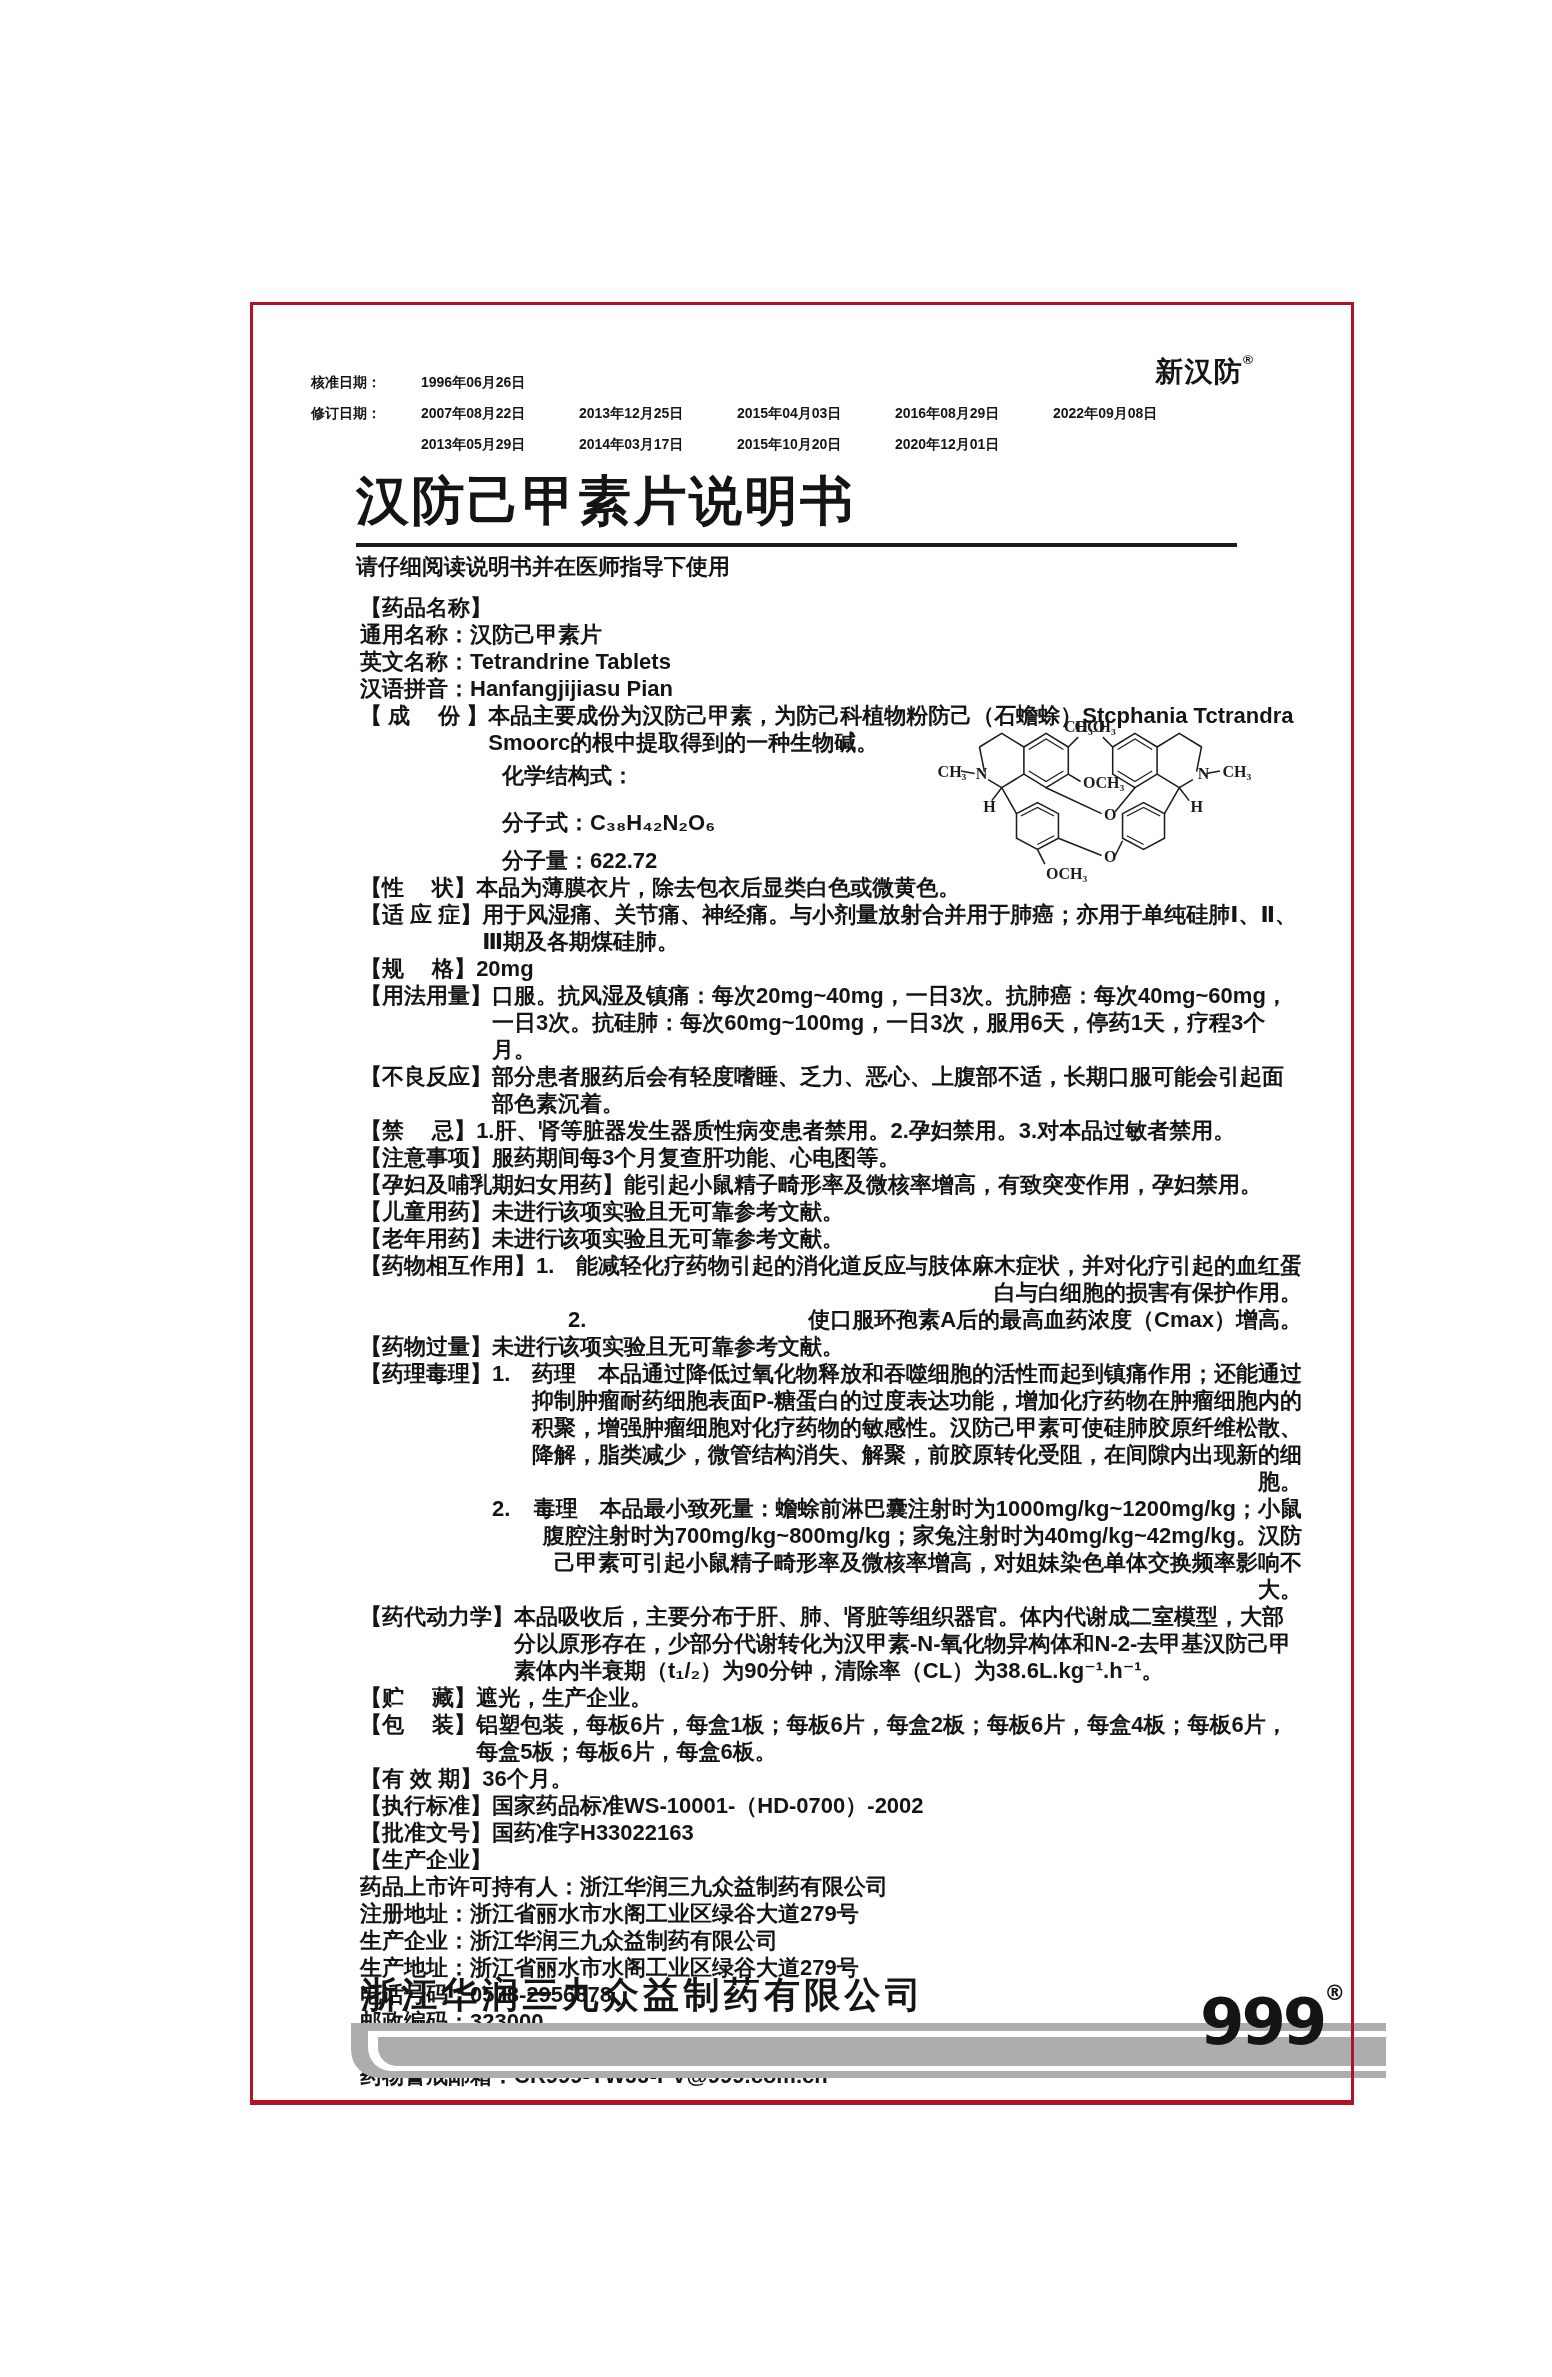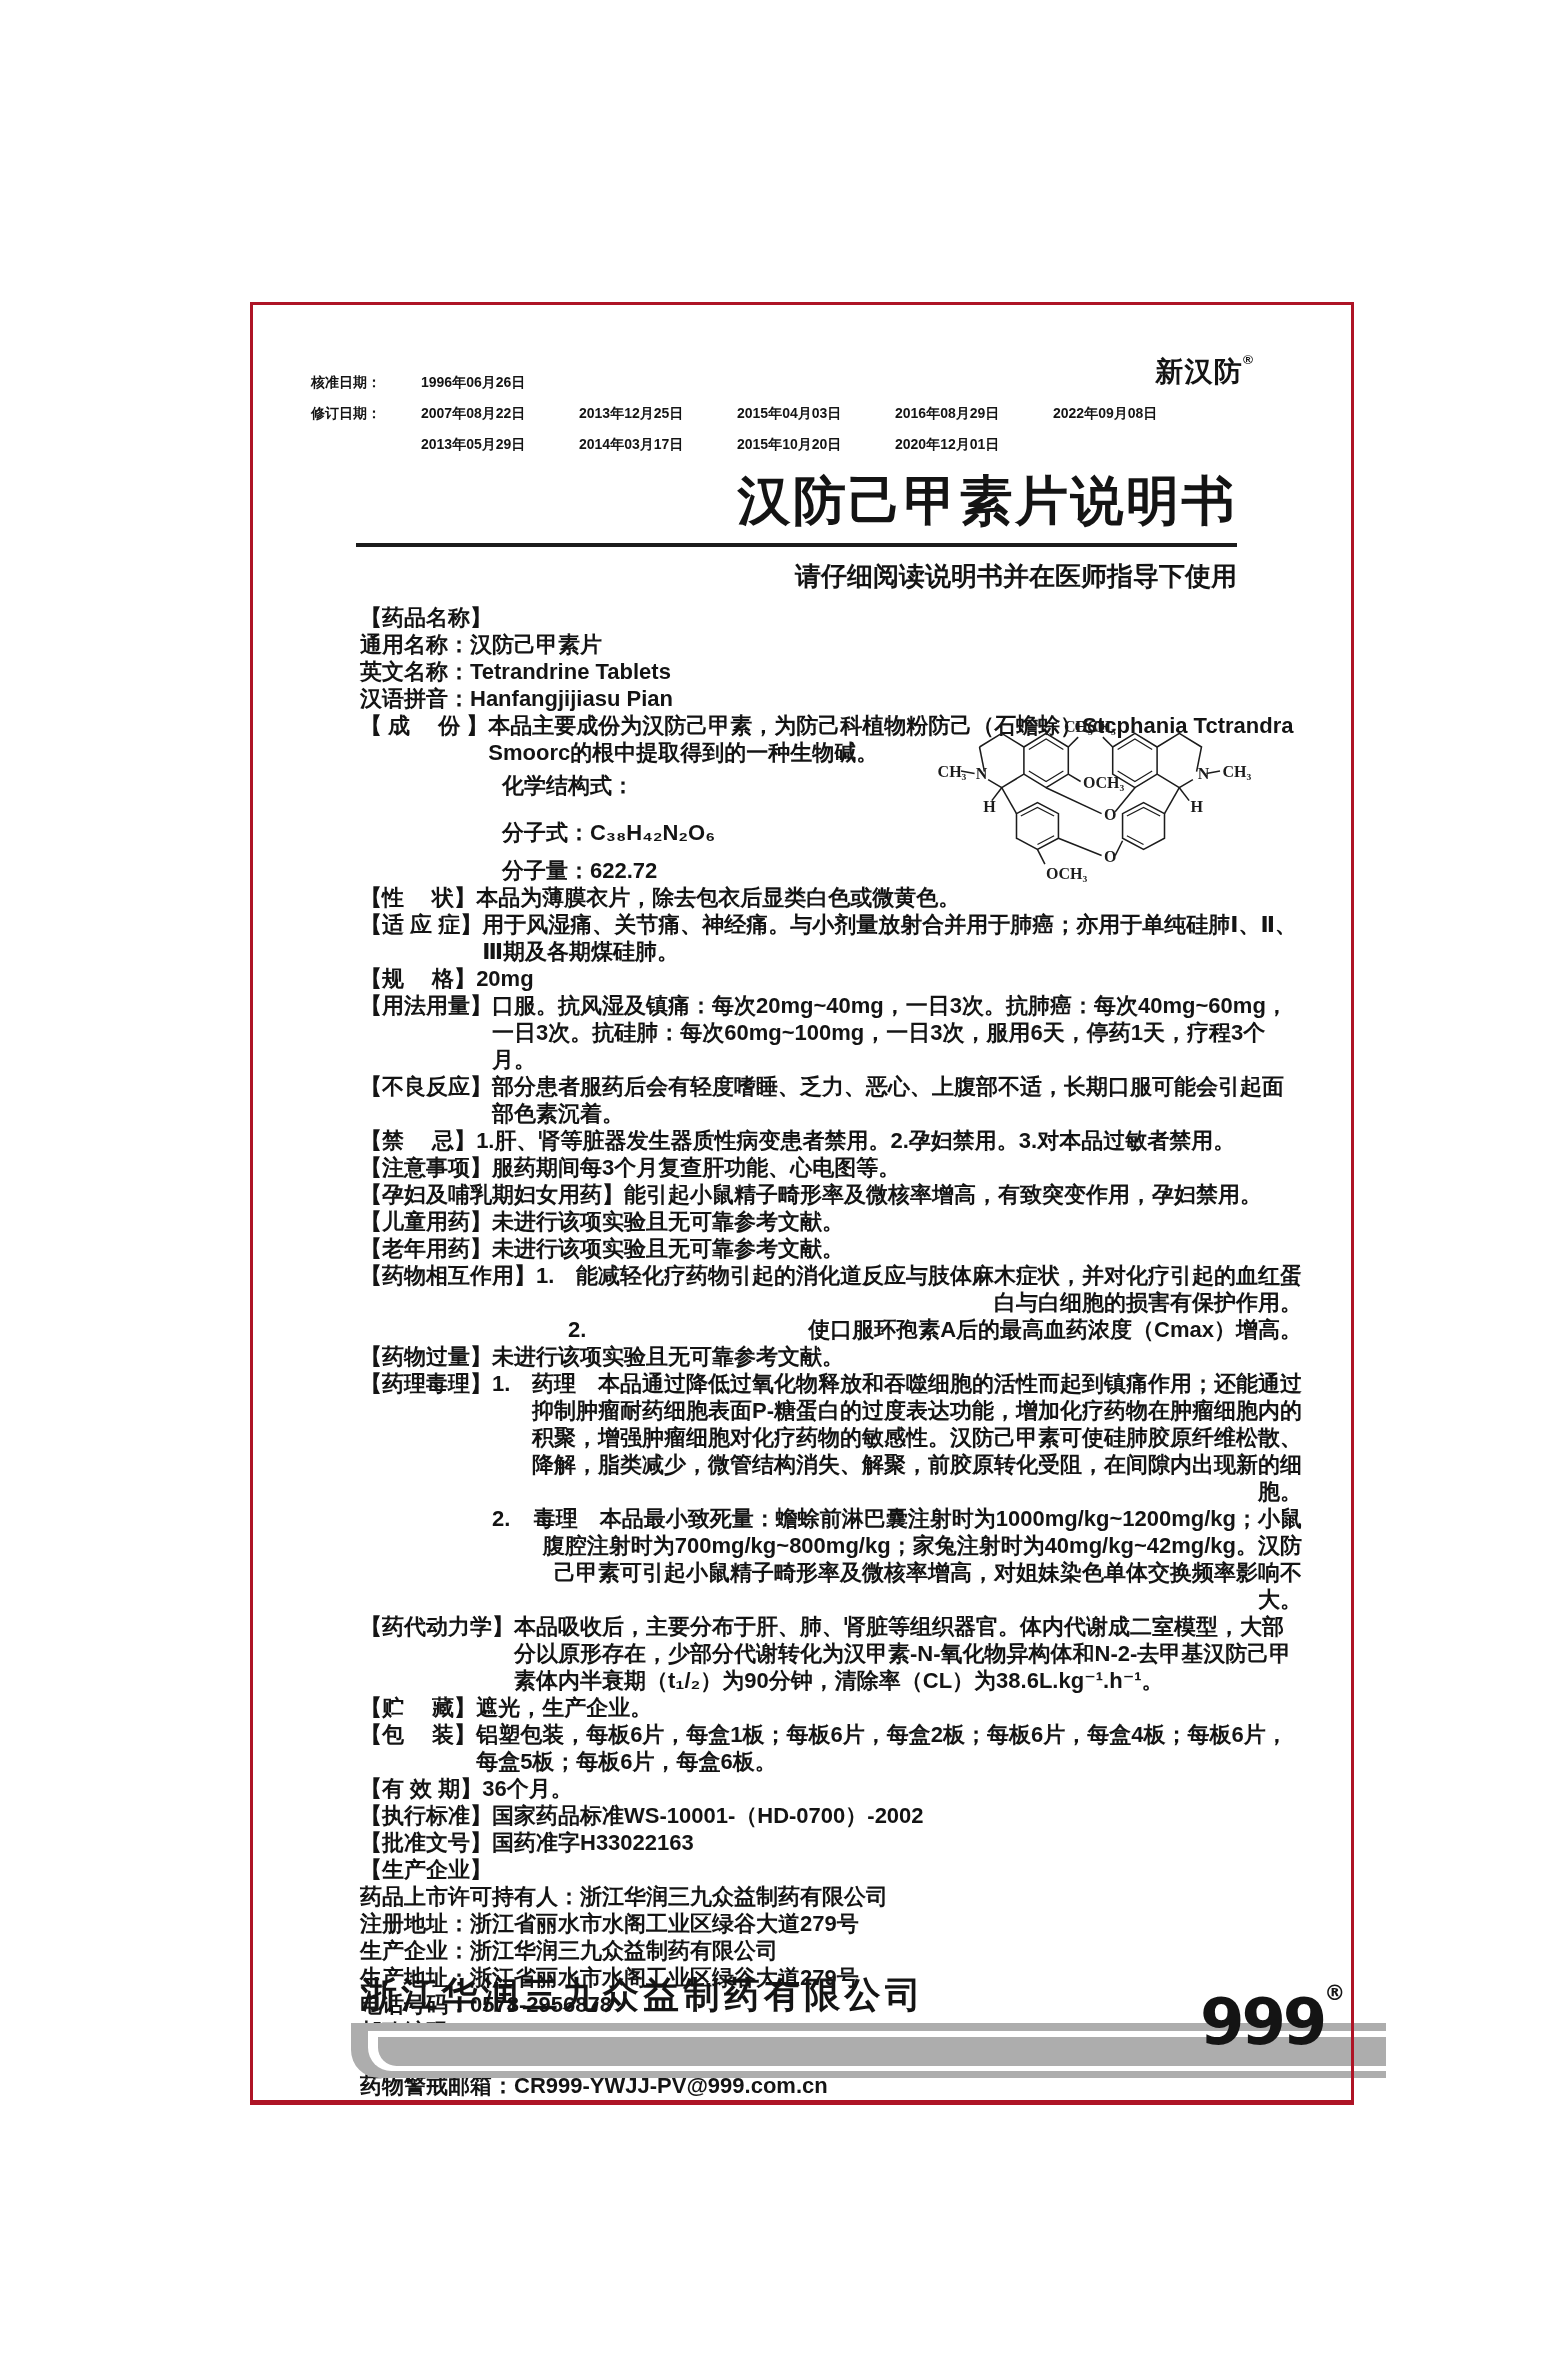--- a/index.html
+++ b/index.html
@@ -18,24 +18,24 @@
   .content{position:absolute;left:311px;top:345px;width:993px;z-index:2;}
   
   .dates{margin-top:22px;font-size:14px;line-height:31px;font-weight:600;}
   .dates .row{display:flex;}
   .dates .dlbl{flex:none;width:110px;white-space:pre;}
   .dates .d{flex:none;width:158px;white-space:pre;}
   
   .brand-xhf{position:absolute;right:51px;top:7.4px;font-size:28px;font-weight:900;letter-spacing:1.2px;}
   .brand-xhf .reg{font-size:13.6px;vertical-align:17px;letter-spacing:0;}
   
-  .head{width:881px;margin-left:45px;text-align:right;}
+  .head{width:881px;margin-left:45px;text-align:left;}
   .title{margin-top:11px;font-size:53px;font-weight:900;letter-spacing:2.5px;line-height:60px;}
   .rule{height:3.7px;background:#1c1c1c;margin-top:12.3px;}
-  .subtitle{margin-top:14px;font-size:26px;font-weight:800;line-height:31px;}
+  .subtitle{margin-top:4px;font-size:22px;font-weight:800;line-height:31px;}
   
   .body{margin-left:49px;margin-top:12.3px;width:942px;font-size:22px;line-height:27px;font-weight:600;
         overflow-wrap:anywhere;}
   .sec{display:flex;align-items:flex-start;}
   .sec>.lbl{flex:none;white-space:pre;font-weight:800;}
   .sec>.bd{flex:1;min-width:0;}
   .line{white-space:pre-wrap;}
   .ni{display:flex;}
   .ni .n{flex:none;width:32px;}
   .ni .it{flex:1;min-width:0;text-align:right;}

